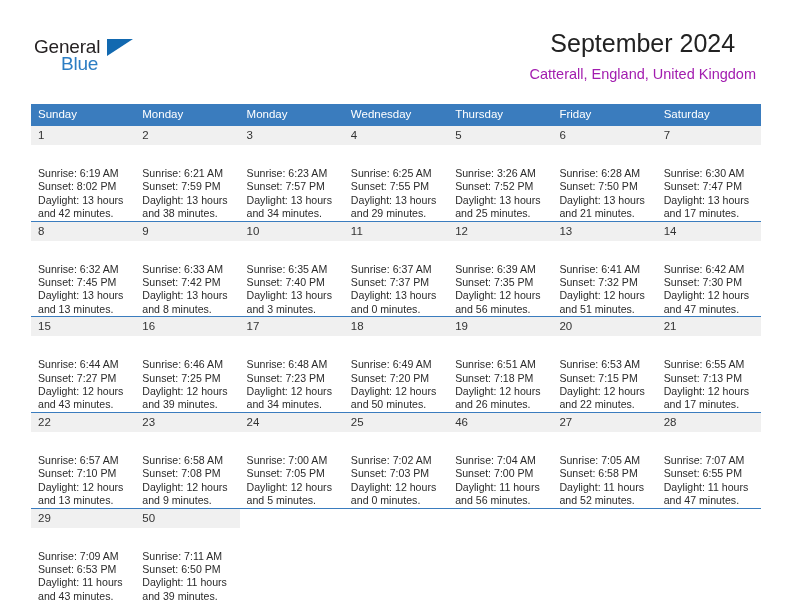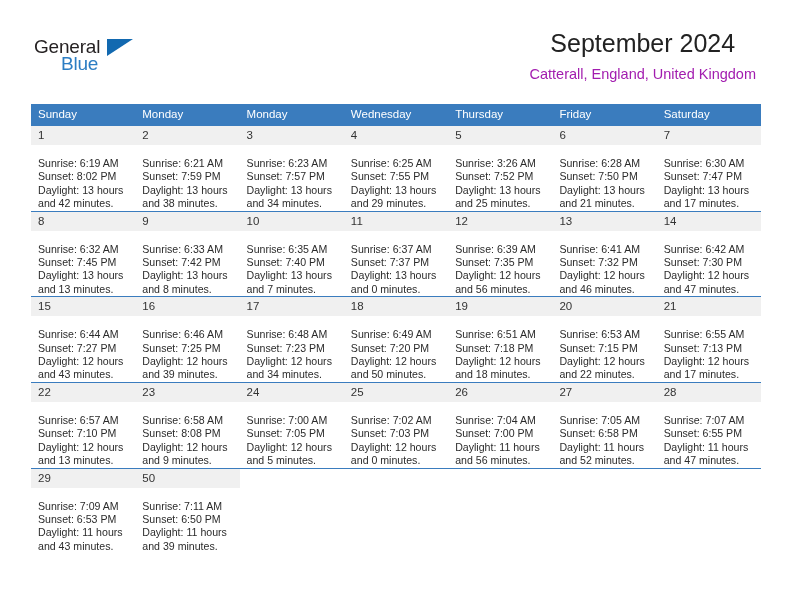--- a/index.html
+++ b/index.html
@@ -130,21 +130,21 @@
     color: #333333;
     line-height: 14px;
     padding: 2px 0 3px 7px;
   }
   .daynum.blank {
     background: #ffffff;
     height: 14px;
     padding: 2px 0 3px 7px;
   }
   .cellbody {
-    padding: 12px 5px 0 7px;
+    padding: 22px 5px 0 7px;
     font-size: 10.6px;
     line-height: 13.4px;
     color: #2b2b2b;
   }
   .cellbody div { white-space: nowrap; }
 </style>
 </head>
 <body>
 
 <div class="page">
@@ -270,21 +270,21 @@
                 <div>Daylight: 13 hours</div>
                 <div>and 8 minutes.</div>
               </div>
             </td>
             <td>
               <div class="daynum">10</div>
               <div class="cellbody">
                 <div>Sunrise: 6:35 AM</div>
                 <div>Sunset: 7:40 PM</div>
                 <div>Daylight: 13 hours</div>
-                <div>and 7 minutes.</div>
+                <div>and 3 minutes.</div>
               </div>
             </td>
             <td>
               <div class="daynum">11</div>
               <div class="cellbody">
                 <div>Sunrise: 6:37 AM</div>
                 <div>Sunset: 7:37 PM</div>
                 <div>Daylight: 13 hours</div>
                 <div>and 0 minutes.</div>
               </div>
@@ -297,21 +297,21 @@
                 <div>Daylight: 12 hours</div>
                 <div>and 56 minutes.</div>
               </div>
             </td>
             <td>
               <div class="daynum">13</div>
               <div class="cellbody">
                 <div>Sunrise: 6:41 AM</div>
                 <div>Sunset: 7:32 PM</div>
                 <div>Daylight: 12 hours</div>
-                <div>and 46 minutes.</div>
+                <div>and 51 minutes.</div>
               </div>
             </td>
             <td>
               <div class="daynum">14</div>
               <div class="cellbody">
                 <div>Sunrise: 6:42 AM</div>
                 <div>Sunset: 7:30 PM</div>
                 <div>Daylight: 12 hours</div>
                 <div>and 47 minutes.</div>
               </div>
@@ -353,21 +353,21 @@
                 <div>Daylight: 12 hours</div>
                 <div>and 50 minutes.</div>
               </div>
             </td>
             <td>
               <div class="daynum">19</div>
               <div class="cellbody">
                 <div>Sunrise: 6:51 AM</div>
                 <div>Sunset: 7:18 PM</div>
                 <div>Daylight: 12 hours</div>
-                <div>and 18 minutes.</div>
+                <div>and 26 minutes.</div>
               </div>
             </td>
             <td>
               <div class="daynum">20</div>
               <div class="cellbody">
                 <div>Sunrise: 6:53 AM</div>
                 <div>Sunset: 7:15 PM</div>
                 <div>Daylight: 12 hours</div>
                 <div>and 22 minutes.</div>
               </div>
@@ -389,21 +389,21 @@
                 <div>Sunrise: 6:57 AM</div>
                 <div>Sunset: 7:10 PM</div>
                 <div>Daylight: 12 hours</div>
                 <div>and 13 minutes.</div>
               </div>
             </td>
             <td>
               <div class="daynum">23</div>
               <div class="cellbody">
                 <div>Sunrise: 6:58 AM</div>
-                <div>Sunset: 8:08 PM</div>
+                <div>Sunset: 7:08 PM</div>
                 <div>Daylight: 12 hours</div>
                 <div>and 9 minutes.</div>
               </div>
             </td>
             <td>
               <div class="daynum">24</div>
               <div class="cellbody">
                 <div>Sunrise: 7:00 AM</div>
                 <div>Sunset: 7:05 PM</div>
                 <div>Daylight: 12 hours</div>
@@ -413,21 +413,21 @@
             <td>
               <div class="daynum">25</div>
               <div class="cellbody">
                 <div>Sunrise: 7:02 AM</div>
                 <div>Sunset: 7:03 PM</div>
                 <div>Daylight: 12 hours</div>
                 <div>and 0 minutes.</div>
               </div>
             </td>
             <td>
-              <div class="daynum">26</div>
+              <div class="daynum">46</div>
               <div class="cellbody">
                 <div>Sunrise: 7:04 AM</div>
                 <div>Sunset: 7:00 PM</div>
                 <div>Daylight: 11 hours</div>
                 <div>and 56 minutes.</div>
               </div>
             </td>
             <td>
               <div class="daynum">27</div>
               <div class="cellbody">

